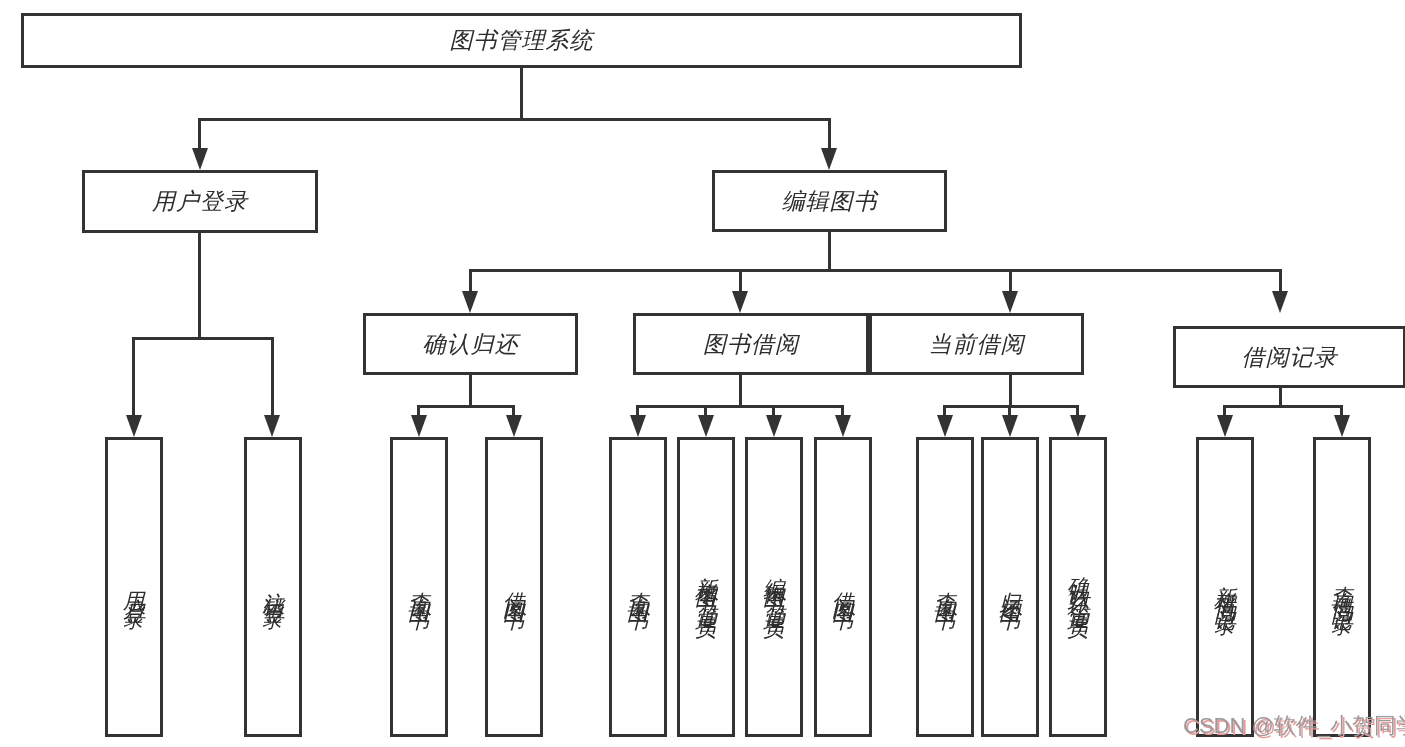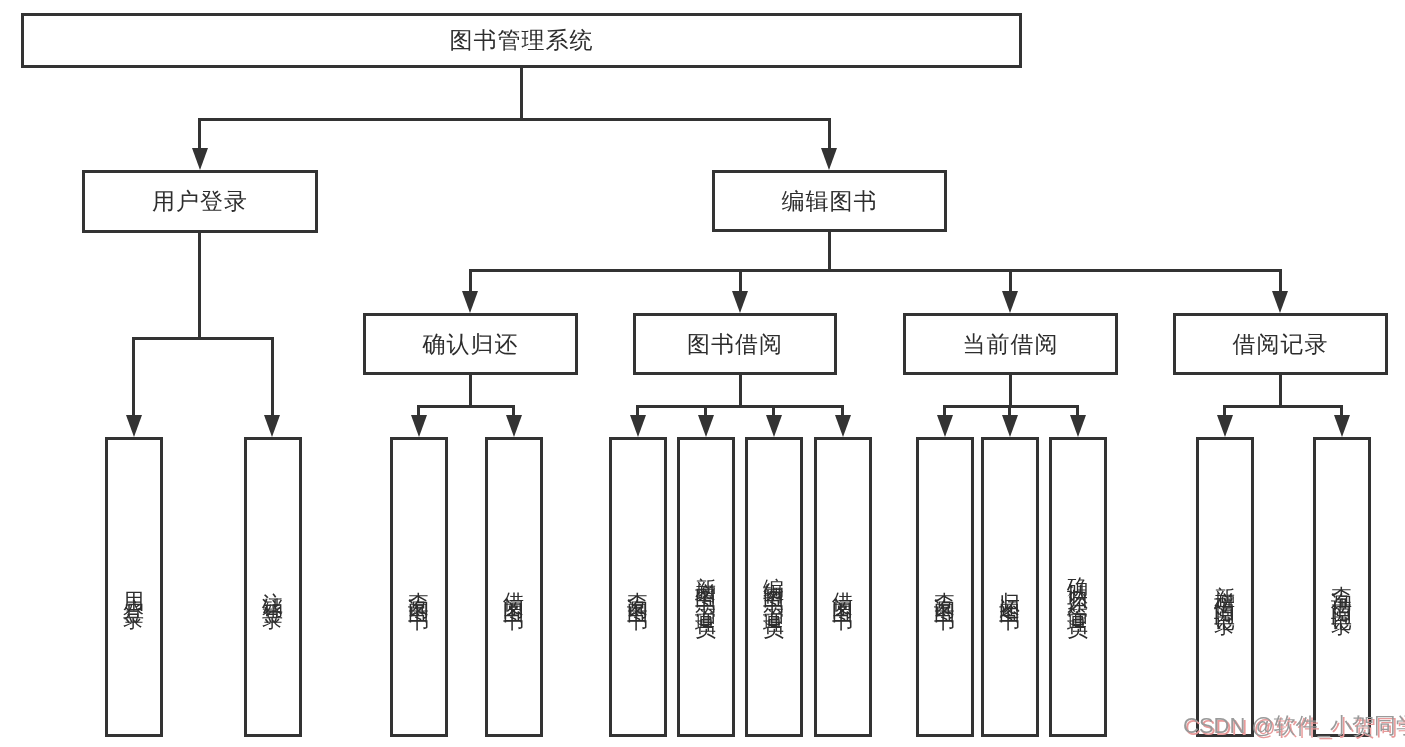--- a/index.html
+++ b/index.html
@@ -19,20 +19,21 @@
   }
   .canvas{position:absolute;left:0;top:0;width:1405px;height:747px;}
   
   .hbox,.vbox{
     position:absolute;
     box-sizing:border-box;
     border:3px solid var(--line);
     background:var(--box-bg);
     display:flex;align-items:center;justify-content:center;
     color:var(--text);
+    font-style:italic;
   }
   .hbox span{
     font-size:23px;
     letter-spacing:1px;
     white-space:nowrap;
   }
   .vbox span{
     writing-mode:vertical-rl;
     text-orientation:mixed;
     font-size:21px;
@@ -130,27 +131,27 @@
   <div class="hbox" style="left:82px;top:170px;width:236px;height:63px">
     <span>用户登录</span>
   </div>
   <div class="hbox" style="left:712px;top:170px;width:235px;height:62px">
     <span>编辑图书</span>
   </div>
 
   <div class="hbox" style="left:363px;top:313px;width:215px;height:62px">
     <span>确认归还</span>
   </div>
-  <div class="hbox" style="left:633px;top:313px;width:204px;height:62px">
+  <div class="hbox" style="left:633px;top:313px;width:236px;height:62px">
     <span>图书借阅</span>
   </div>
-  <div class="hbox" style="left:903px;top:313px;width:215px;height:62px">
+  <div class="hbox" style="left:869px;top:313px;width:215px;height:62px">
     <span>当前借阅</span>
   </div>
-  <div class="hbox" style="left:1173px;top:313px;width:215px;height:62px">
+  <div class="hbox" style="left:1173px;top:326px;width:233px;height:62px">
     <span>借阅记录</span>
   </div>
 
   <div class="vbox" style="left:105px;top:437px;width:58px;height:300px">
     <span>用户登录</span>
   </div>
   <div class="vbox" style="left:244px;top:437px;width:58px;height:300px">
     <span>注销登录</span>
   </div>
   <div class="vbox" style="left:390px;top:437px;width:58px;height:300px">

